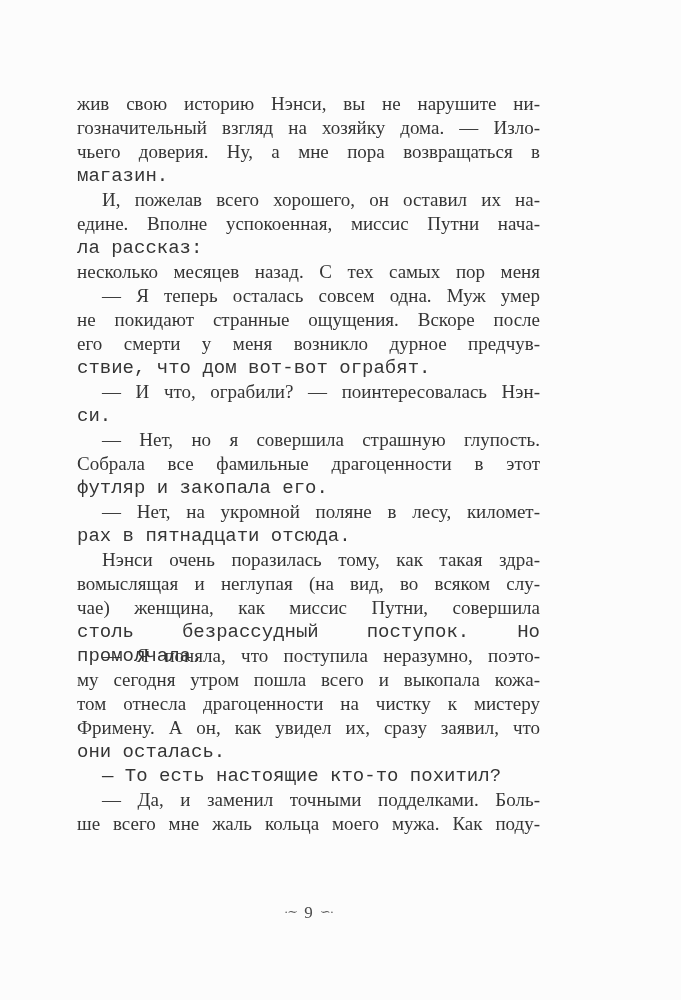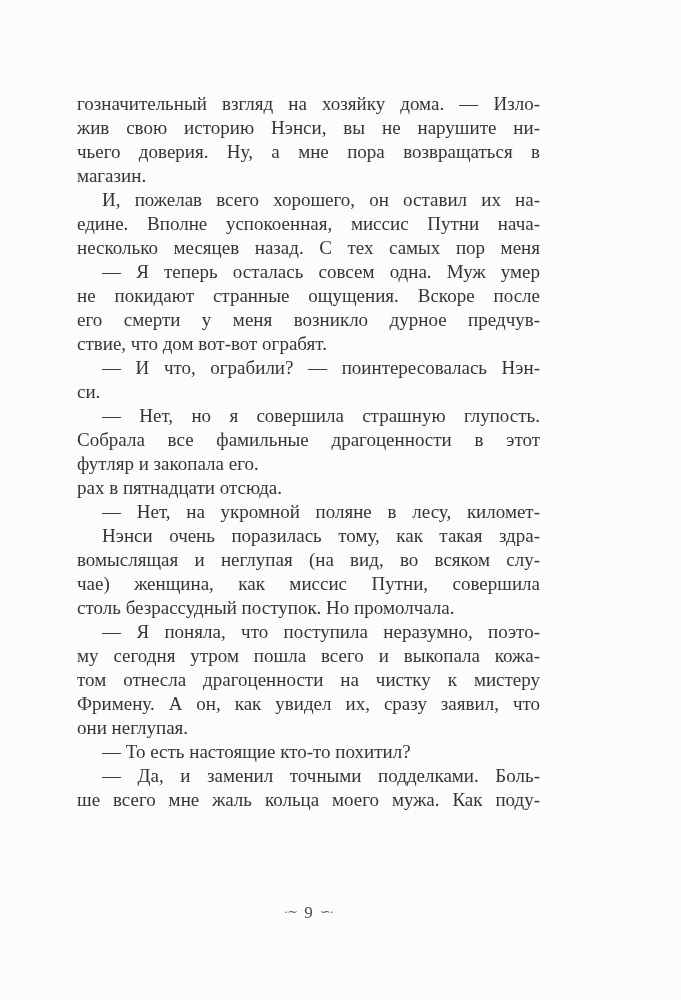--- a/index.html
+++ b/index.html
@@ -35,20 +35,21 @@
   }
   .line {
     text-align: justify;
     text-align-last: justify;
     -moz-text-align-last: justify;
     height: 24px;
     overflow: visible;
   }
   .line.last {
     text-align-last: left;
+    font-family: Liberation Mono, monospace;
     -moz-text-align-last: left;
   }
   .line.first-indent {
     text-indent: 25px;
   }
   .footer {
     position: absolute;
     left: 77px;
     top: 901px;
     width: 463px;
@@ -67,61 +68,62 @@
   .footer .pagenum {
     padding: 0 7px;
   }
 </style>
 </head>
 <body>
 
 <div class="book-page">
   <div class="text-block">
       <div class="para">
+        <div class="line">жив свою историю Нэнси, вы не нарушите ни-</div>
         <div class="line">гозначительный взгляд на хозяйку дома. — Изло-</div>
-        <div class="line">жив свою историю Нэнси, вы не нарушите ни-</div>
         <div class="line">чьего доверия. Ну, а мне пора возвращаться в</div>
         <div class="line last">магазин.</div>
       </div>
       <div class="para">
         <div class="line first-indent">И, пожелав всего хорошего, он оставил их на-</div>
         <div class="line">едине. Вполне успокоенная, миссис Путни нача-</div>
+        <div class="line last">ла рассказ:</div>
       </div>
       <div class="para">
         <div class="line">несколько месяцев назад. С тех самых пор меня</div>
         <div class="line first-indent">— Я теперь осталась совсем одна. Муж умер</div>
         <div class="line">не покидают странные ощущения. Вскоре после</div>
         <div class="line">его смерти у меня возникло дурное предчув-</div>
         <div class="line last">ствие, что дом вот-вот ограбят.</div>
       </div>
       <div class="para">
         <div class="line first-indent">— И что, ограбили? — поинтересовалась Нэн-</div>
         <div class="line last">си.</div>
       </div>
       <div class="para">
         <div class="line first-indent">— Нет, но я совершила страшную глупость.</div>
         <div class="line">Собрала все фамильные драгоценности в этот</div>
         <div class="line last">футляр и закопала его.</div>
       </div>
       <div class="para">
+        <div class="line first-indent">— Нет, на укромной поляне в лесу, километ-</div>
         <div class="line last">рах в пятнадцати отсюда.</div>
-        <div class="line first-indent">— Нет, на укромной поляне в лесу, километ-</div>
       </div>
       <div class="para">
         <div class="line first-indent">Нэнси очень поразилась тому, как такая здра-</div>
         <div class="line">вомыслящая и неглупая (на вид, во всяком слу-</div>
         <div class="line">чае) женщина, как миссис Путни, совершила</div>
         <div class="line last">столь безрассудный поступок. Но промолчала.</div>
       </div>
       <div class="para">
         <div class="line first-indent">— Я поняла, что поступила неразумно, поэто-</div>
         <div class="line">му сегодня утром пошла всего и выкопала кожа-</div>
         <div class="line">том отнесла драгоценности на чистку к мистеру</div>
         <div class="line">Фримену. А он, как увидел их, сразу заявил, что</div>
-        <div class="line last">они неглупая.</div>
+        <div class="line last">они осталась.</div>
       </div>
       <div class="para">
         <div class="line first-indent last">— То есть настоящие кто-то похитил?</div>
       </div>
       <div class="para">
         <div class="line first-indent">— Да, и заменил точными подделками. Боль-</div>
         <div class="line">ше всего мне жаль кольца моего мужа. Как поду-</div>
       </div>
     </div>
   <div class="footer">

